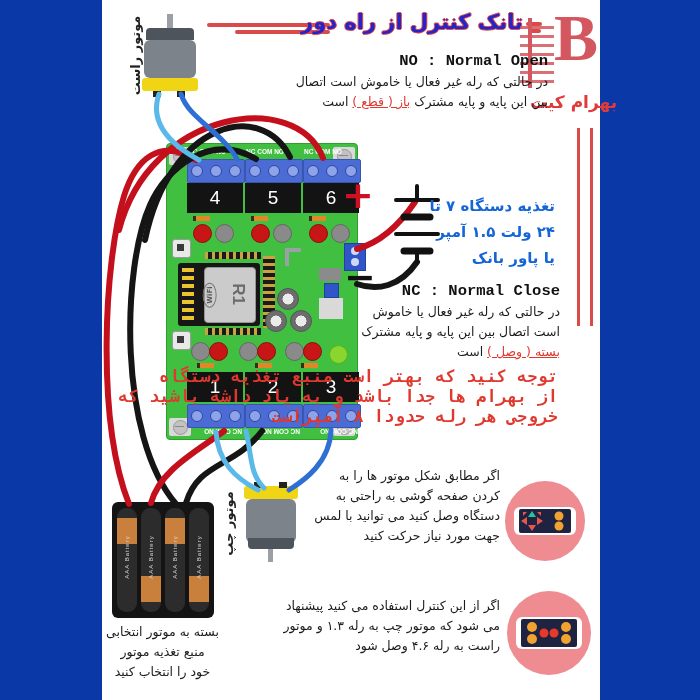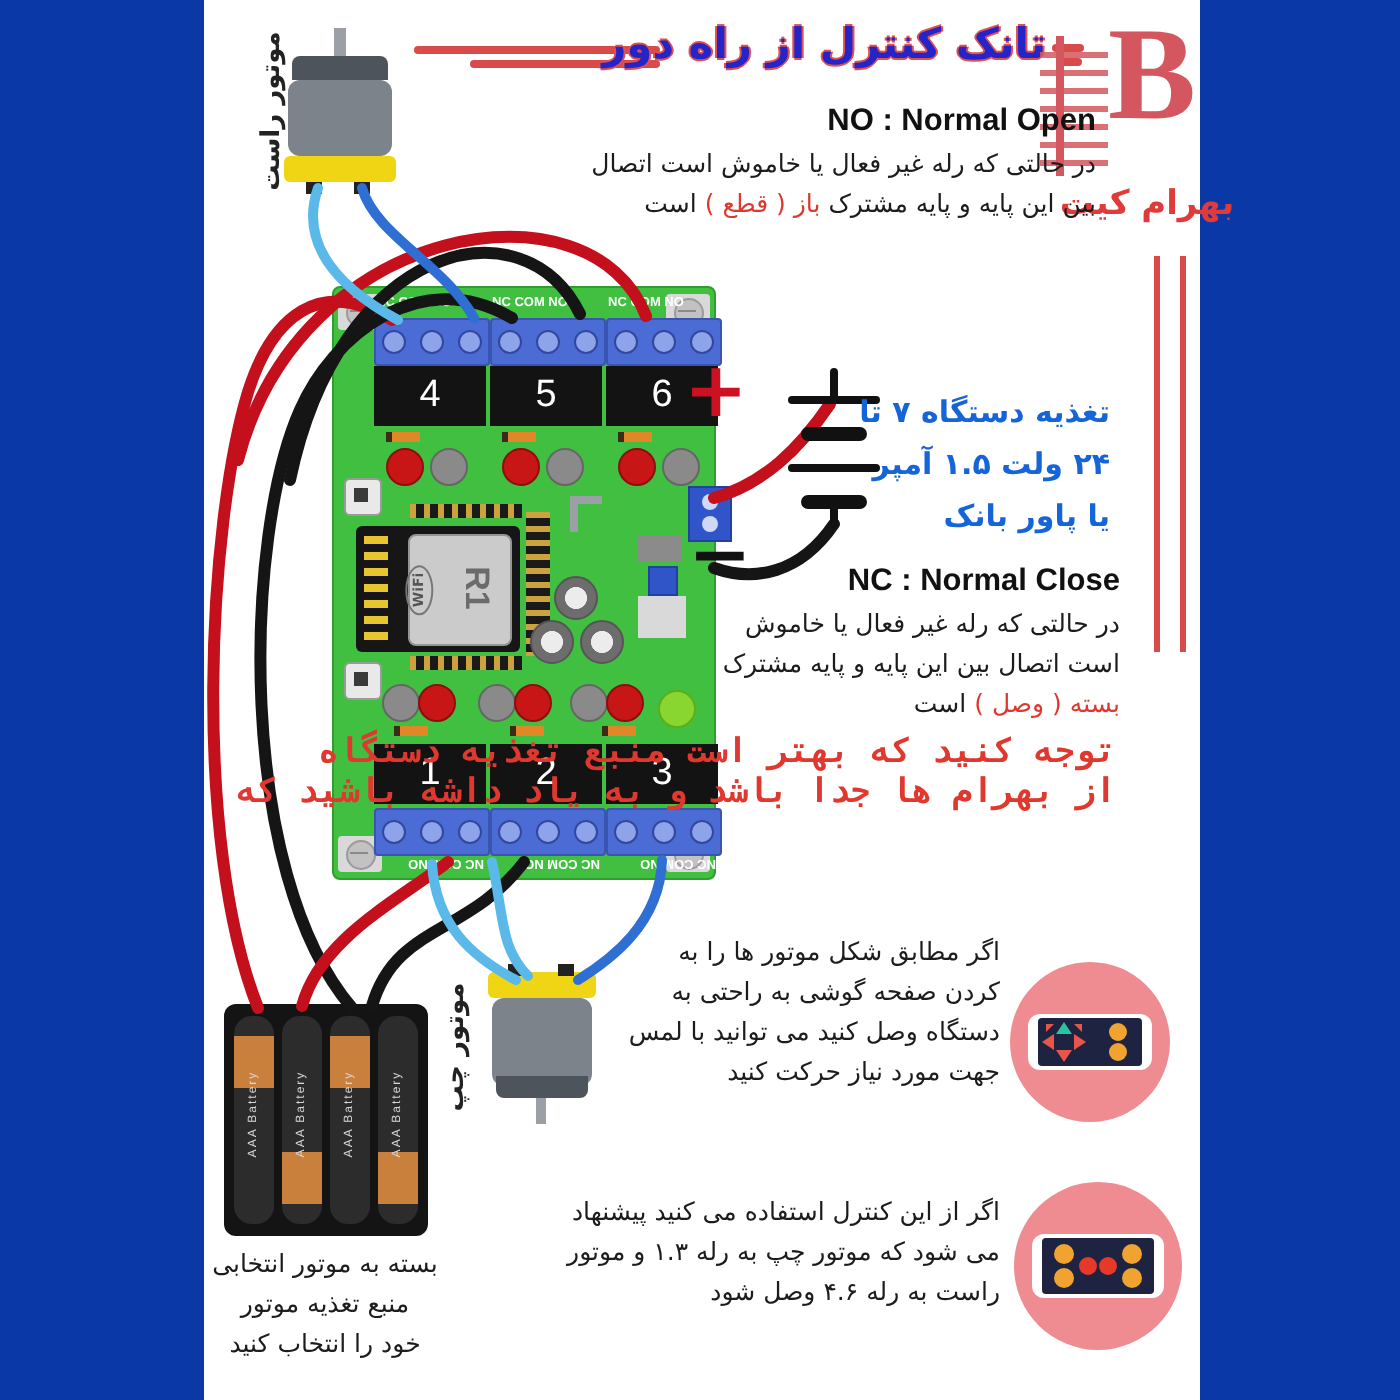--- a/index.html
+++ b/index.html
@@ -18,23 +18,23 @@
   #brand .bigB{position:absolute;right:2px;top:-12px;font-size:66px;font-weight:bold;
                font-family:"Liberation Serif",serif;}
   #brand .circ{position:absolute;left:4px;top:14px;width:34px;height:58px;
      background:repeating-linear-gradient(#d4565e 0 3px,transparent 3px 9px);opacity:.85;}
   #brand .circ2{position:absolute;left:12px;top:6px;width:4px;height:70px;background:#d4565e;}
   #brand-name{position:absolute;left:500px;top:92px;width:121px;z-index:6;direction:rtl;
       text-align:center;font-size:17px;font-weight:bold;color:#e03a3a;white-space:nowrap;padding-left:13px;}
   
   .fa{position:absolute;z-index:6;direction:rtl;text-align:right;color:#1c1c1c;
       font-size:12.5px;line-height:20px;white-space:nowrap;}
-  .h-latin{direction:ltr;font-family:Liberation Sans, sans-serif;font-weight:bold;
+  .h-latin{direction:ltr;font-family:Liberation Mono, monospace;font-weight:bold;
            color:#111;font-size:15.5px;line-height:22px;}
-  .red-t{color:#e0382f;}
+  .red-t{color:#e0382f;text-decoration:underline;}
   #power-note{color:#1565d8;font-weight:bold;font-size:15px;line-height:26px;}
   #warning{color:#e0382f;font-weight:bold;font-size:17px;line-height:20px;font-family:Liberation Mono, monospace;}
   .vlabel{position:absolute;z-index:6;direction:rtl;font-size:13px;font-weight:bold;color:#222;
           white-space:nowrap;transform:rotate(-90deg);transform-origin:center;}
   #dbl-line{position:absolute;left:577px;top:128px;width:10px;height:198px;z-index:2;
      border-left:3px solid #d94b4b;border-right:3px solid #d94b4b;}
   
   #board{position:absolute;left:166px;top:143px;width:190px;height:295px;z-index:3;
          background:#41bf41;border-radius:4px;border:1px solid #2f9e2f;}
   .corner{position:absolute;width:22px;height:18px;background:#d9d9d9;border-radius:2px;}
@@ -349,20 +349,21 @@
   <div class="fa" style="top:280px;right:140px;">
     <div class="h-latin">NC : Normal Close</div>
     <div>در حالتی که رله غیر فعال یا خاموش</div>
     <div>است  اتصال بین این پایه و پایه مشترک</div>
     <div><span class="red-t">بسته  ( وصل )</span><span> است</span></div>
   </div>
 
   <div class="fa" id="warning" style="top:368px;right:142px;">
     <div>توجه کنید که بهتر است منبع تغذیه دستگاه</div>
     <div>از بهرام ها جدا باشد و به یاد داشه باشید که</div>
+    <div>خروجی هر رله حدودا ۸ آمپراست</div>
   </div>
 
   <div class="fa" style="top:466px;right:200px;">
     <div>اگر مطابق شکل موتور ها را به</div>
     <div>کردن صفحه گوشی به راحتی به</div>
     <div>دستگاه وصل کنید می توانید با لمس</div>
     <div>جهت مورد نیاز حرکت کنید</div>
   </div>
 
   <div class="fa" style="top:596px;right:200px;">

